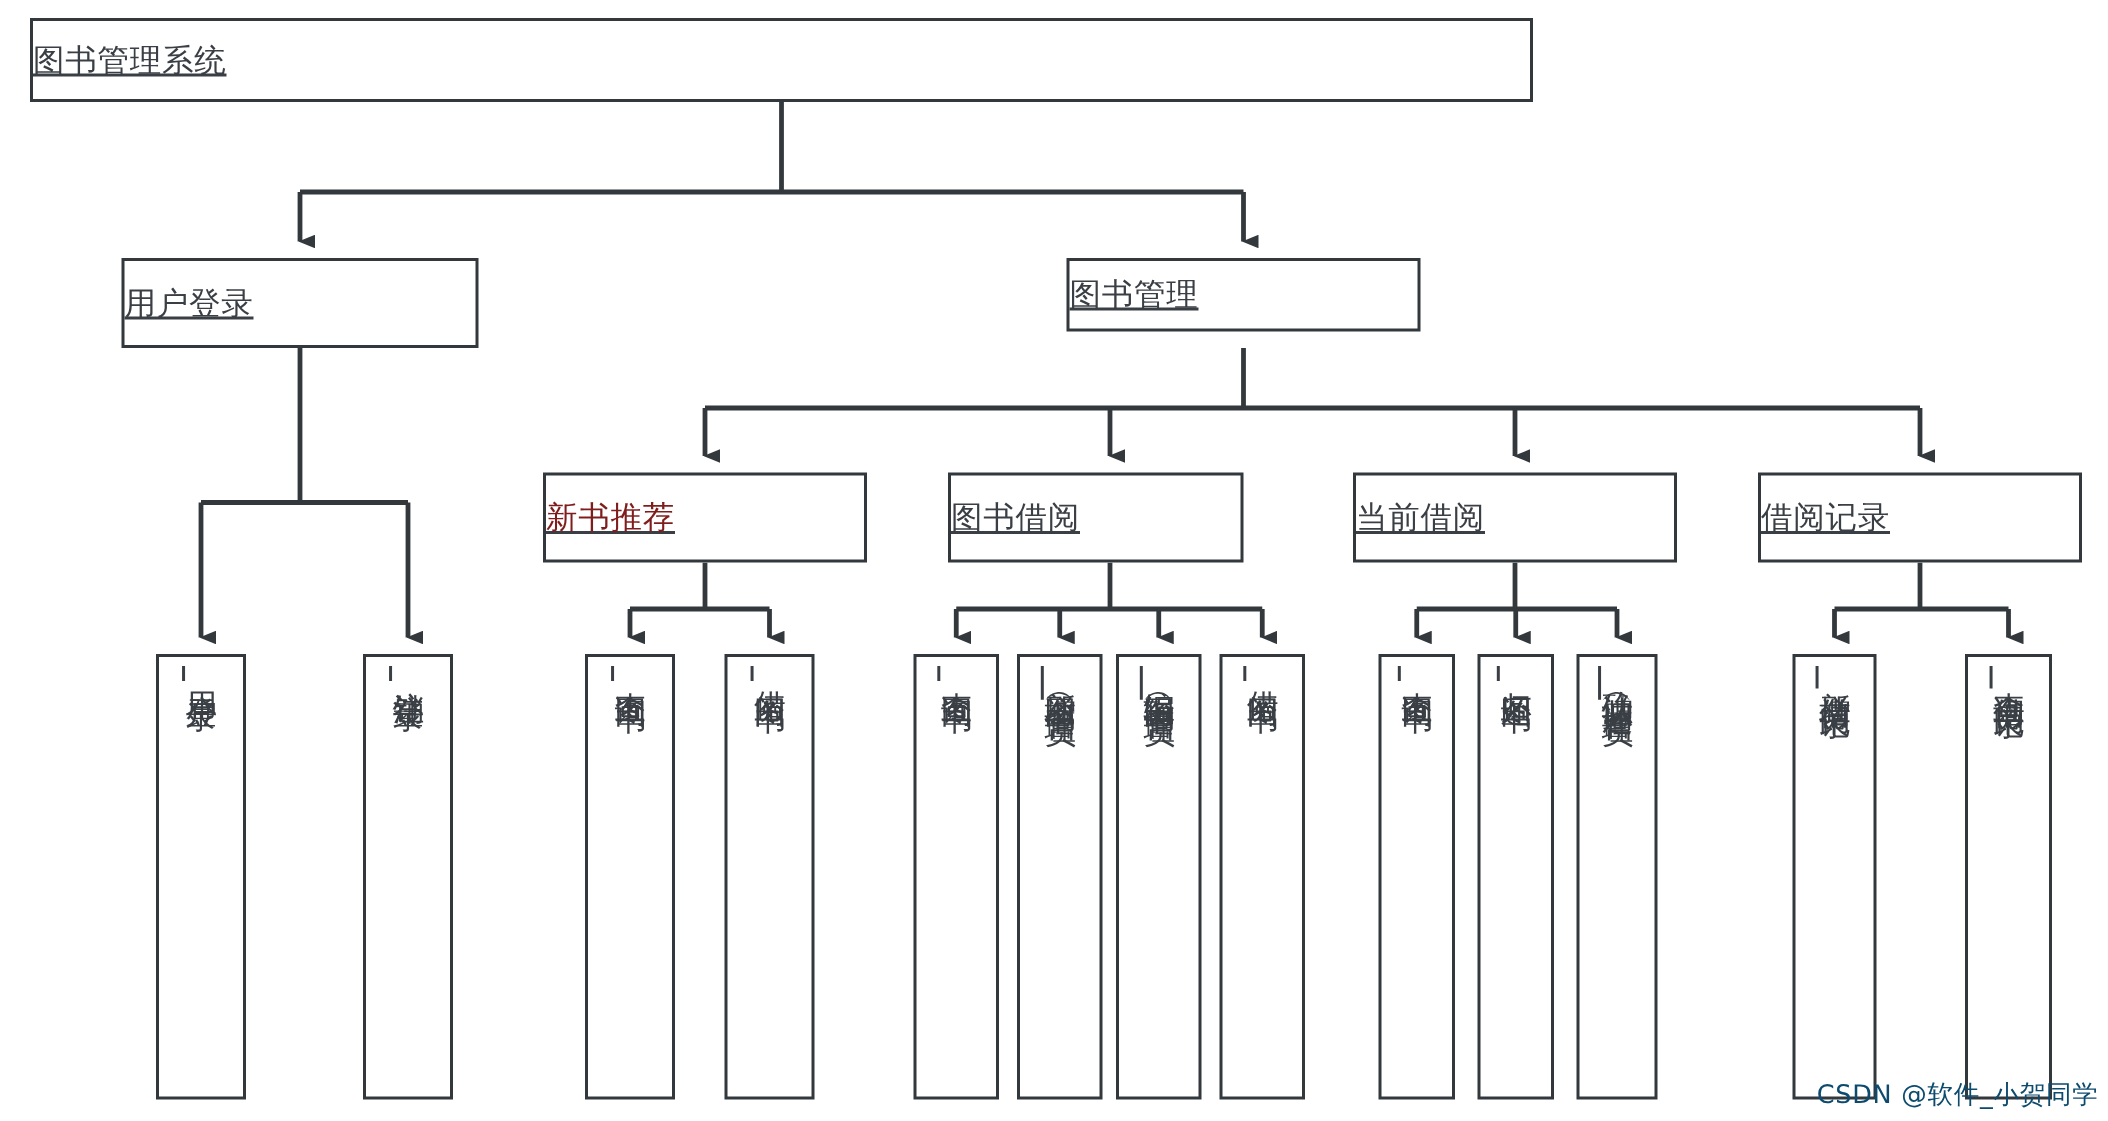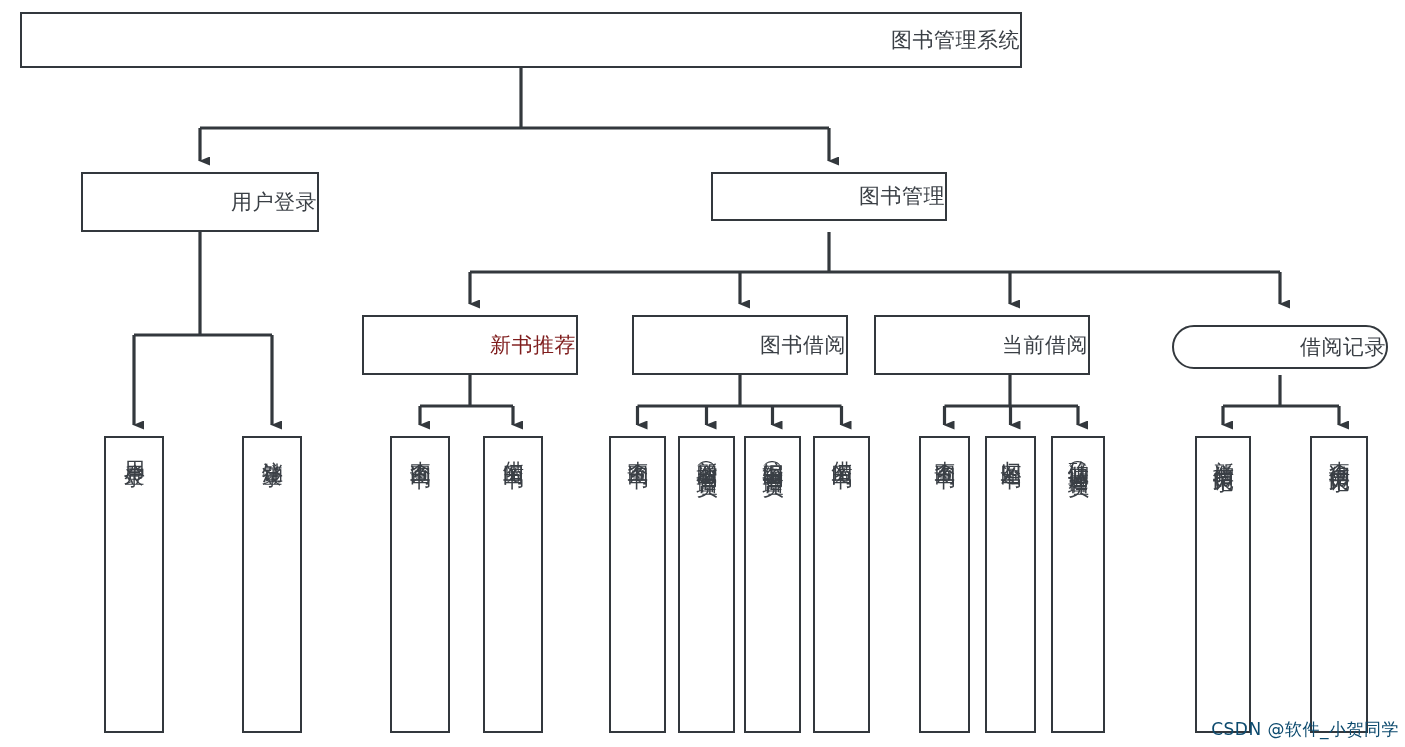--- a/index.html
+++ b/index.html
@@ -26,23 +26,24 @@
     width: 1405px;
     height: 747px;
   }
   .node {
     position: absolute;
     box-sizing: border-box;
     border: 2px solid #33383d;
     background: #ffffff;
     display: flex;
     align-items: center;
-    justify-content: flex-end;
+    justify-content: flex-start;
     color: #3a3f45;
     z-index: 2;
+    text-decoration: underline;
   }
   .node-label {
     display: block;
     text-align: center;
     line-height: 1.18;
     color: #3a3f45;
   }
   .node.horizontal .node-label {
     font-size: 21px;
     letter-spacing: 0.5px;
@@ -125,27 +126,27 @@
       </div>
       <div class="node horizontal" style="left: 81px; top: 172px; width: 238px; height: 60px; border-color: rgb(51, 56, 61); background: rgb(255, 255, 255);">
         <span class="node-label" style="color: rgb(58, 63, 69);">用户登录</span>
       </div>
       <div class="node horizontal" style="left: 711px; top: 172px; width: 236px; height: 49px; border-color: rgb(51, 56, 61); background: rgb(255, 255, 255);">
         <span class="node-label" style="color: rgb(58, 63, 69);">图书管理</span>
       </div>
       <div class="node horizontal" style="left: 362px; top: 315px; width: 216px; height: 60px; border-color: rgb(51, 56, 61); background: rgb(255, 255, 255);">
         <span class="node-label" style="color: #7f1d1d;">新书推荐</span>
       </div>
-      <div class="node horizontal" style="left: 632px; top: 315px; width: 216px; height: 60px; border-color: rgb(51, 56, 61); background: rgb(255, 255, 255);">
+      <div class="node horizontal" style="left: 632px; top: 315px; width: 197px; height: 60px; border-color: rgb(51, 56, 61); background: rgb(255, 255, 255);">
         <span class="node-label" style="color: rgb(58, 63, 69);">图书借阅</span>
       </div>
-      <div class="node horizontal" style="left: 874px; top: 315px; width: 216px; height: 60px; border-color: rgb(51, 56, 61); background: rgb(255, 255, 255);">
+      <div class="node horizontal" style="left: 902px; top: 315px; width: 216px; height: 60px; border-color: rgb(51, 56, 61); background: rgb(255, 255, 255);">
         <span class="node-label" style="color: rgb(58, 63, 69);">当前借阅</span>
       </div>
-      <div class="node horizontal" style="left: 1172px; top: 325px; width: 216px; height: 44px; border-color: rgb(51, 56, 61); background: rgb(255, 255, 255); border-radius: 24px;">
+      <div class="node horizontal" style="left: 1172px; top: 315px; width: 216px; height: 60px; border-color: rgb(51, 56, 61); background: rgb(255, 255, 255);">
         <span class="node-label" style="color: rgb(58, 63, 69);">借阅记录</span>
       </div>
       <div class="node vertical" style="left: 104px; top: 436px; width: 60px; height: 297px; border-color: rgb(51, 56, 61); background: rgb(255, 255, 255);">
         <span class="node-label" style="color: rgb(58, 63, 69);">用户登录</span>
       </div>
       <div class="node vertical" style="left: 242px; top: 436px; width: 60px; height: 297px; border-color: rgb(51, 56, 61); background: rgb(255, 255, 255);">
         <span class="node-label" style="color: rgb(58, 63, 69);">注销登录</span>
       </div>
       <div class="node vertical" style="left: 390px; top: 436px; width: 60px; height: 297px; border-color: rgb(51, 56, 61); background: rgb(255, 255, 255);">
         <span class="node-label" style="color: rgb(58, 63, 69);">查询图书</span>

